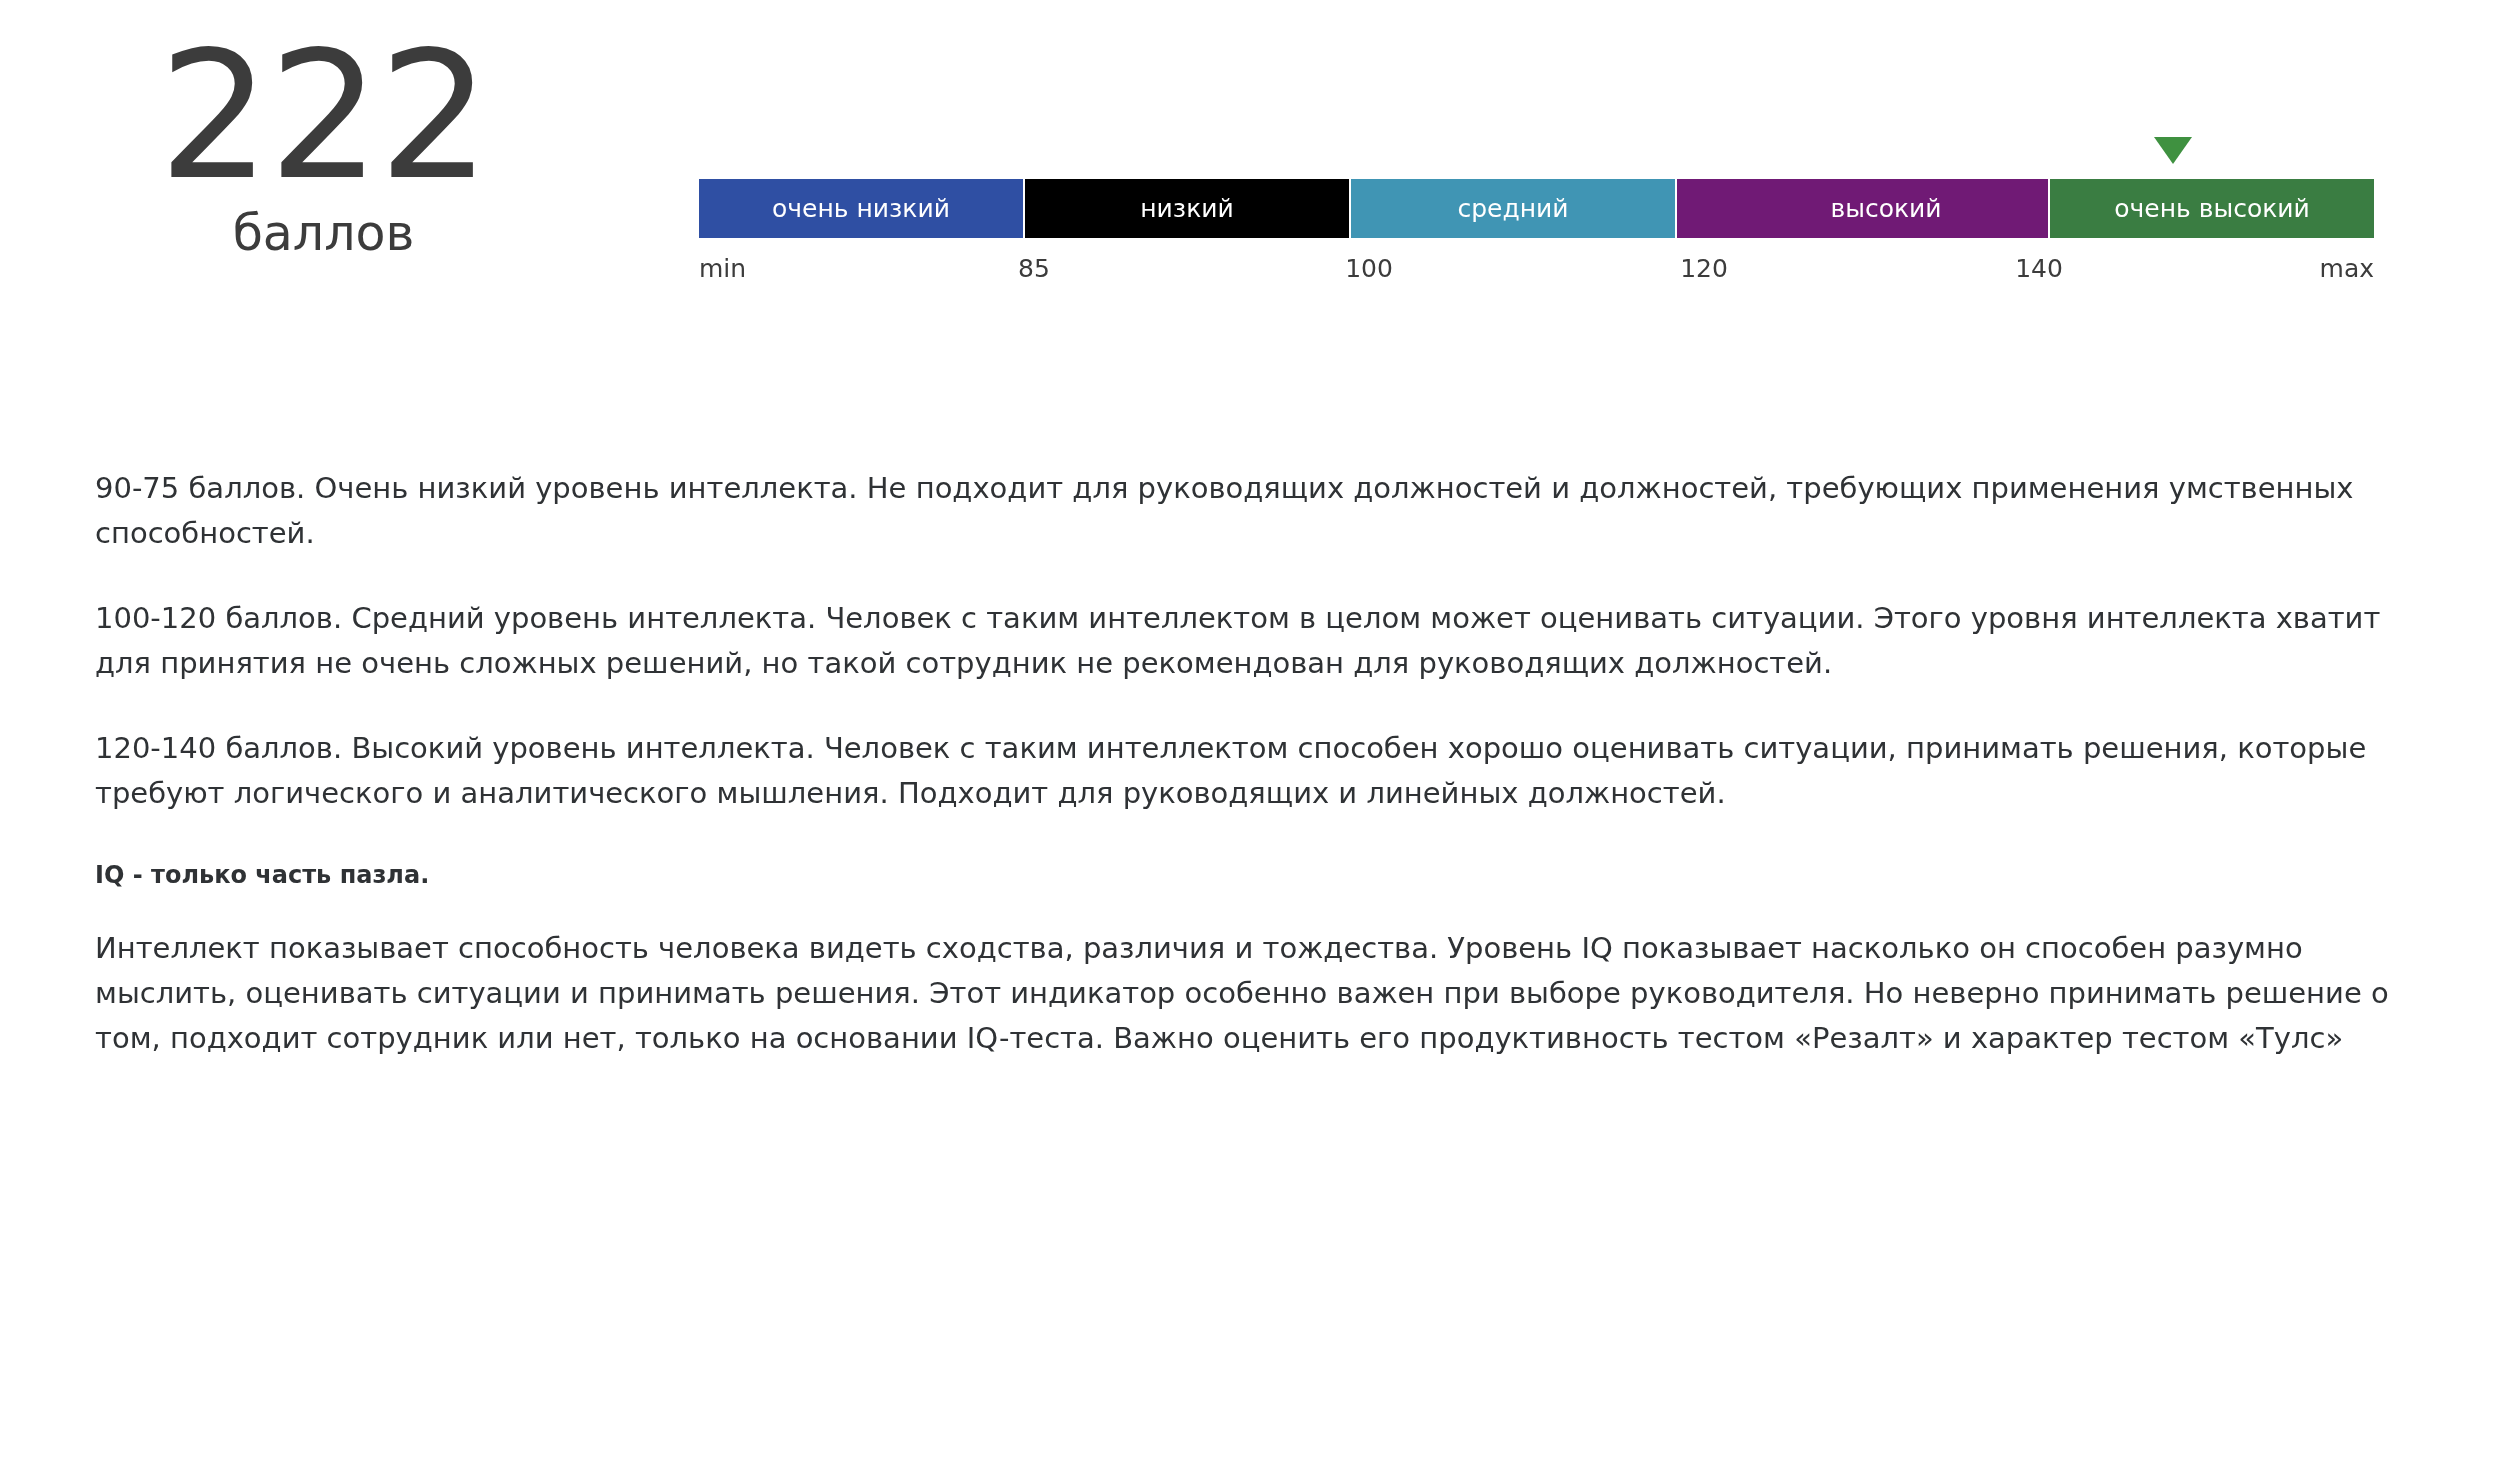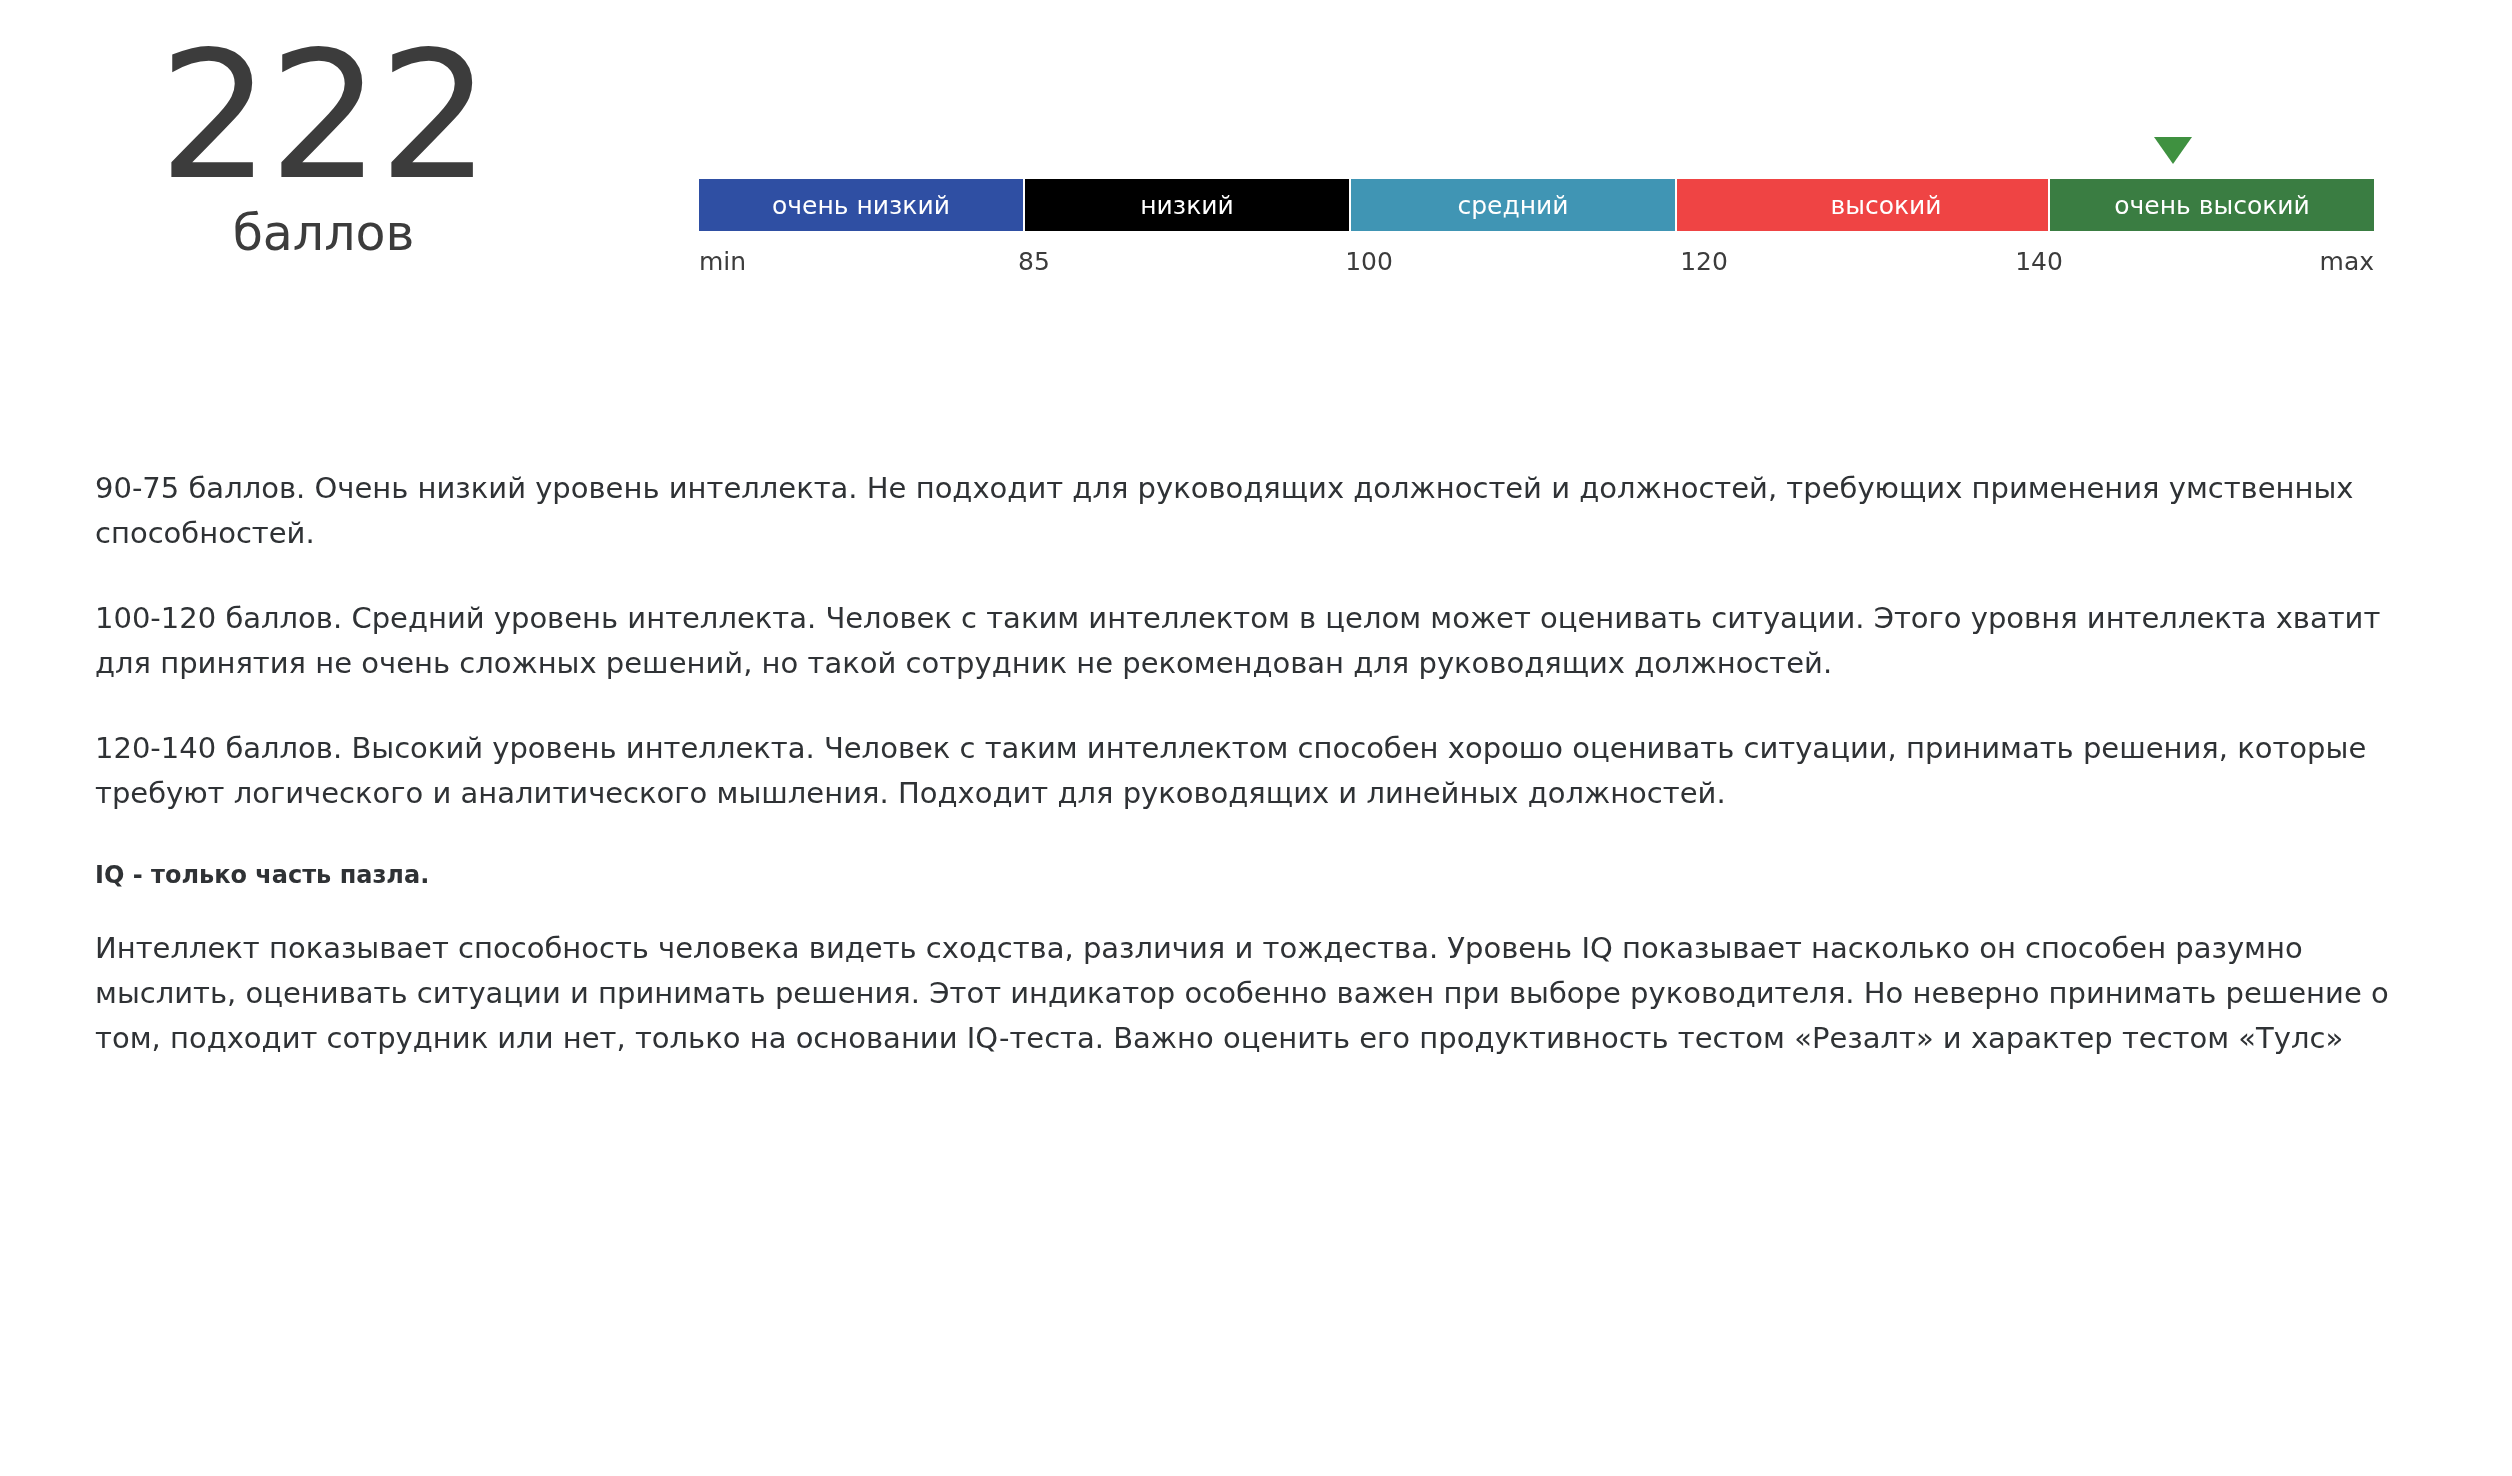--- a/index.html
+++ b/index.html
@@ -57,21 +57,21 @@
   .scale-block {
     position: absolute;
     left: 699px;
     top: 179px;
     width: 1675px;
     height: 67px;
   }
   .scale-bar {
     display: flex;
     width: 1675px;
-    height: 52px;
+    height: 59px;
   }
   .scale-seg {
     flex: 1 1 0;
     display: flex;
     align-items: center;
     justify-content: center;
     color: #ffffff;
     font-size: 25px;
     font-family: "DejaVu Sans", sans-serif;
     border-right: 2.9px solid #ffffff;
@@ -147,21 +147,21 @@
       <div class="score-number">222</div>
       <div class="score-label">баллов</div>
     </div>
 
     <div class="scale-block">
       <div class="marker" style="left:88%; margin-left:-19px;"></div>
       <div class="scale-bar">
         <div class="scale-seg" style="background:#2f4fa3;">очень низкий</div>
         <div class="scale-seg" style="background:#000000;">низкий</div>
         <div class="scale-seg" style="background:#4095b4;">средний</div>
-        <div class="scale-seg" style="background:#ef4444;padding-left:47px;">высокий</div>
+        <div class="scale-seg" style="background:#701a75;padding-left:47px;">высокий</div>
         <div class="scale-seg" style="background:#3a7d42;">очень высокий</div>
       </div>
       <div class="scale-ticks">
         <span class="tick left">min</span>
         <span class="tick t85">85</span>
         <span class="tick t100">100</span>
         <span class="tick t120">120</span>
         <span class="tick t140">140</span>
         <span class="tick right">max</span>
       </div>

